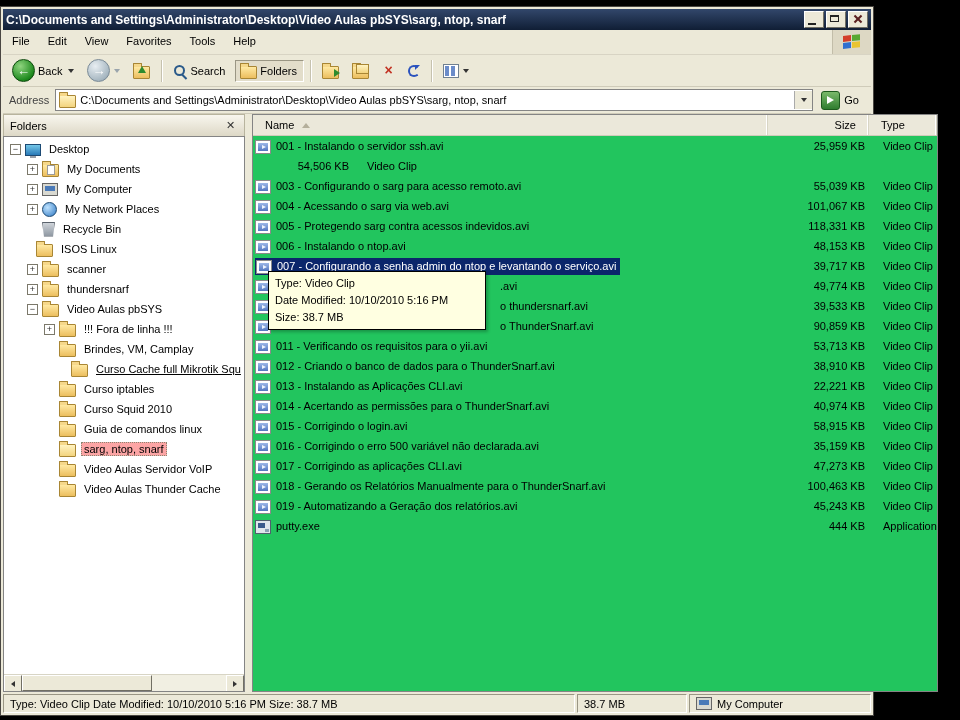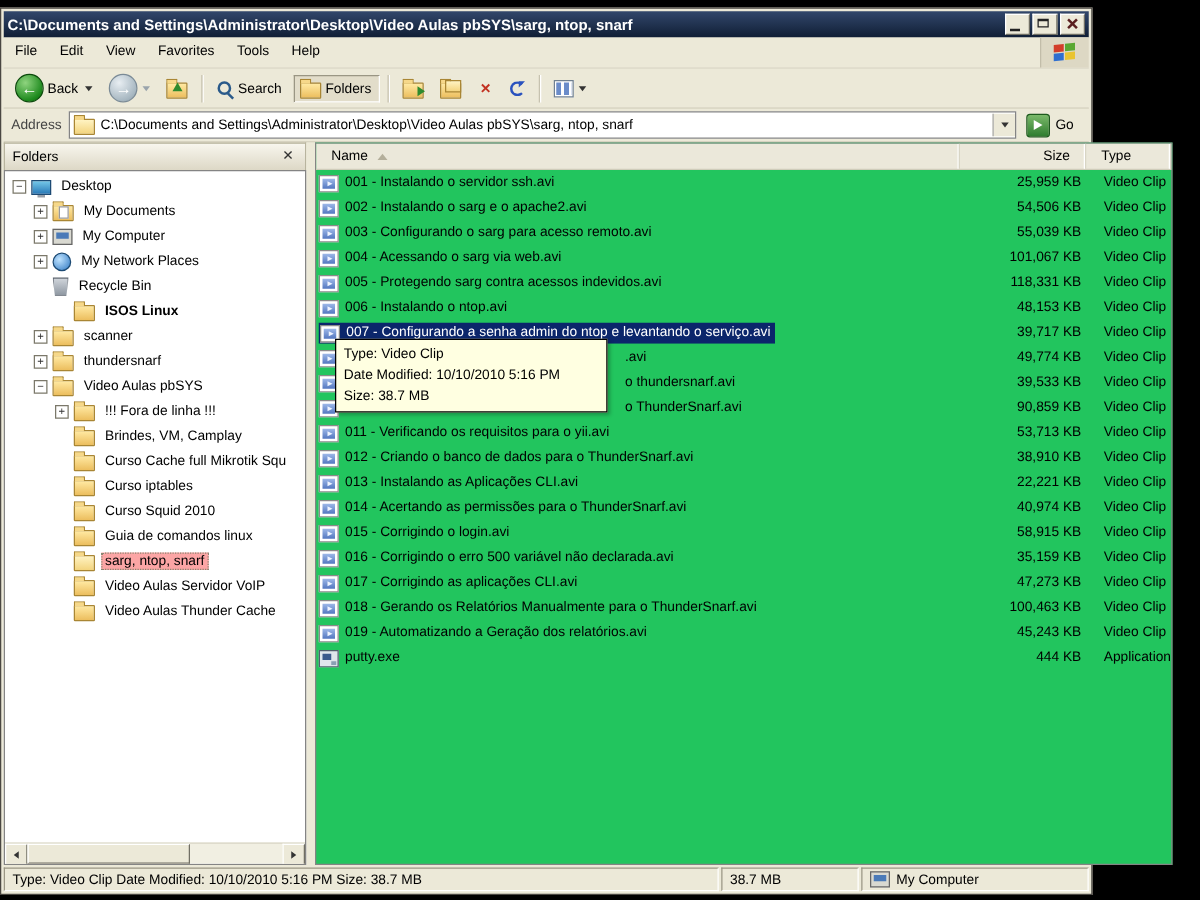--- a/index.html
+++ b/index.html
@@ -287,21 +287,21 @@
             <div class="tree-row" style="padding-left: 23px;">
               <span class="expander">+</span>
               <span class="ico ico-network"></span>
               <span class="tree-label">My Network Places</span>
             </div>
             <div class="tree-row" style="padding-left: 23px;">
               <span class="expander-spacer"></span>
               <span class="ico ico-recycle"></span>
               <span class="tree-label">Recycle Bin</span>
             </div>
-            <div class="tree-row" style="padding-left: 40px; font-weight: bold;">
+            <div class="tree-row" style="padding-left: 17px;">
               <span class="expander-spacer"></span>
               <span class="ico ico-folder"></span>
               <span class="tree-label">ISOS Linux</span>
             </div>
             <div class="tree-row" style="padding-left: 23px;">
               <span class="expander">+</span>
               <span class="ico ico-folder"></span>
               <span class="tree-label">scanner</span>
             </div>
             <div class="tree-row" style="padding-left: 23px;">
@@ -317,21 +317,21 @@
             <div class="tree-row" style="padding-left: 40px;">
               <span class="expander">+</span>
               <span class="ico ico-folder"></span>
               <span class="tree-label">!!! Fora de linha !!!</span>
             </div>
             <div class="tree-row" style="padding-left: 40px;">
               <span class="expander-spacer"></span>
               <span class="ico ico-folder"></span>
               <span class="tree-label">Brindes, VM, Camplay</span>
             </div>
-            <div class="tree-row" style="padding-left: 40px;">
+            <div class="tree-row" style="padding-left: 52px; text-decoration: underline;">
               <span class="expander-spacer"></span>
               <span class="ico ico-folder"></span>
               <span class="tree-label">Curso Cache full Mikrotik Squ</span>
             </div>
             <div class="tree-row" style="padding-left: 40px;">
               <span class="expander-spacer"></span>
               <span class="ico ico-folder"></span>
               <span class="tree-label">Curso iptables</span>
             </div>
             <div class="tree-row" style="padding-left: 40px;">
@@ -393,26 +393,20 @@
             <div class="cell-name">
               <span class="name-wrap">
                 <span class="ico ico-video"></span>
                 <span class="name-text">001 - Instalando o servidor ssh.avi</span>
               </span>
             </div>
             <div class="cell-size">25,959 KB</div>
             <div class="cell-type">Video Clip</div>
           </div>
           <div class="frow">
-            <div class="cell-name">
-              <span class="name-wrap">
-                <span class="ico ico-video"></span>
-                <span class="name-text">002 - Instalando o sarg e o apache2.avi</span>
-              </span>
-            </div>
             <div class="cell-size">54,506 KB</div>
             <div class="cell-type">Video Clip</div>
           </div>
           <div class="frow">
             <div class="cell-name">
               <span class="name-wrap">
                 <span class="ico ico-video"></span>
                 <span class="name-text">003 - Configurando o sarg para acesso remoto.avi</span>
               </span>
             </div>

